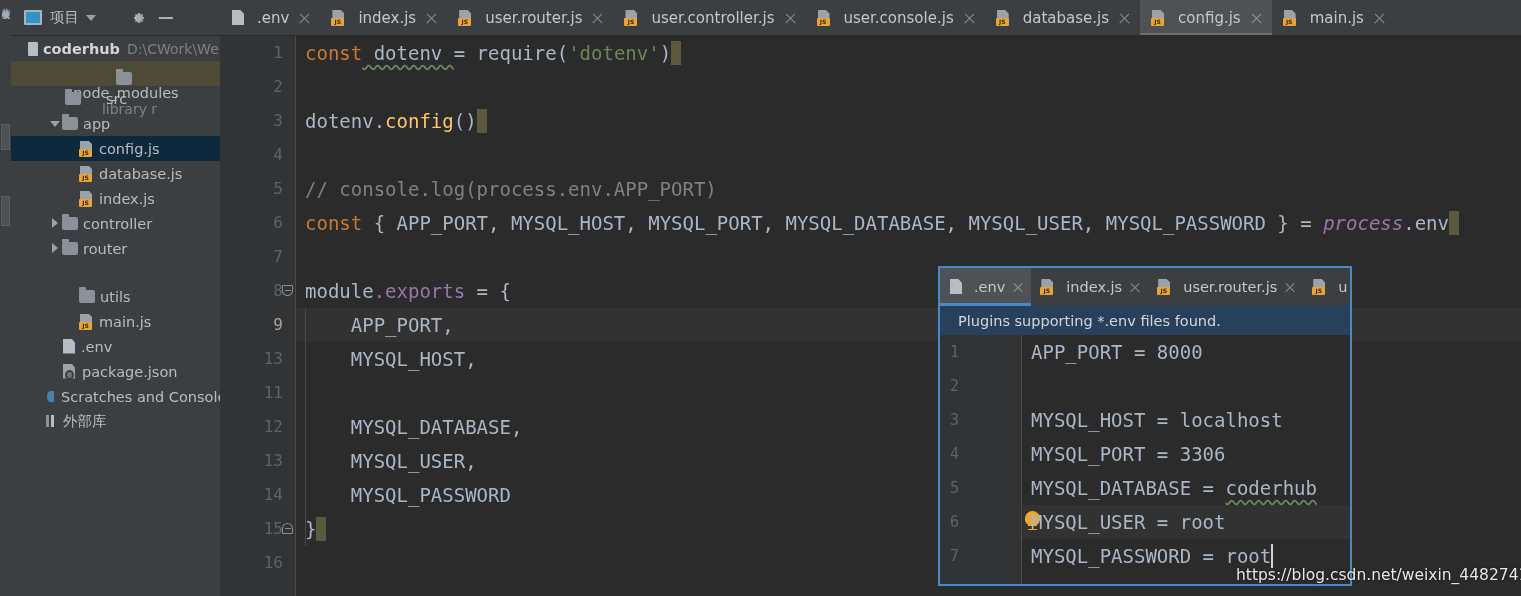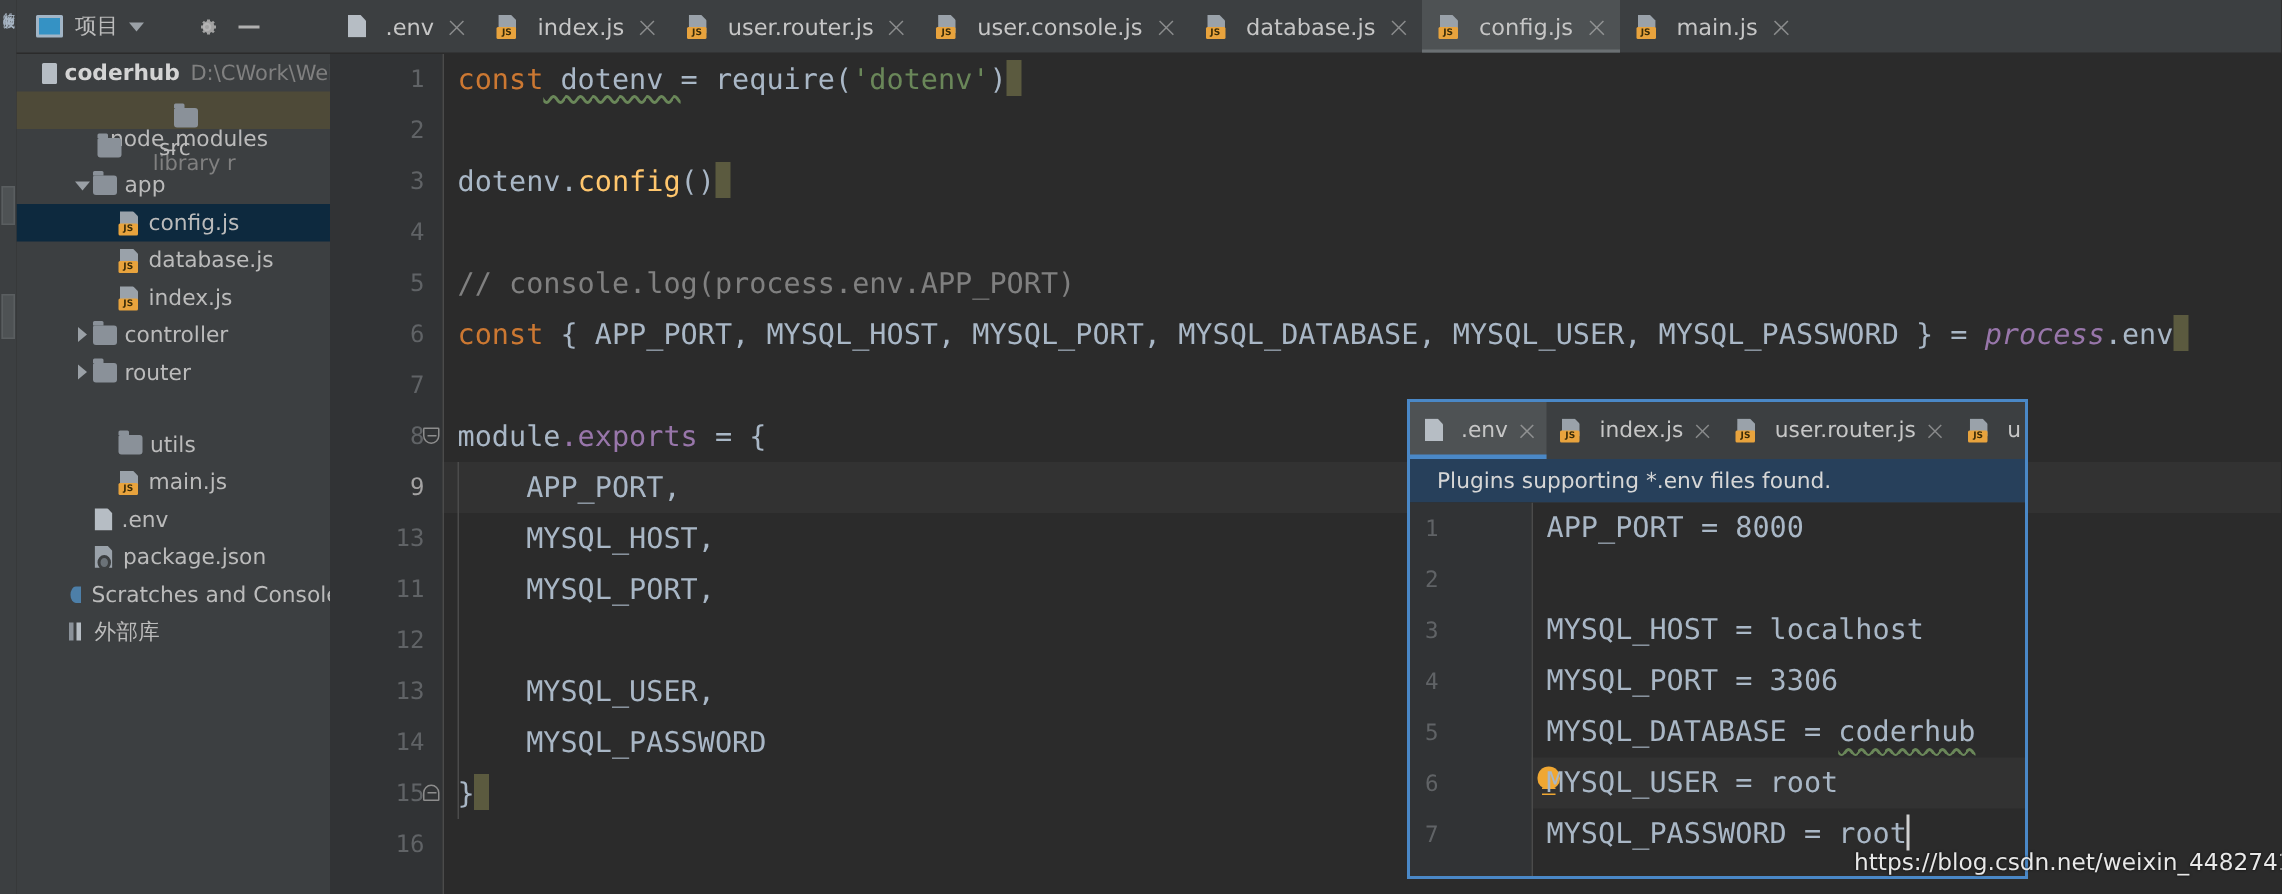--- a/index.html
+++ b/index.html
@@ -443,20 +443,28 @@
         </span>
         <span class="tlabel">index.js</span>
         <span class="tclose"></span>
       </div>
       <div class="tab">
         <span class="ic ic-js">
           <span class="pg"></span>
           <span class="bdg">JS</span>
         </span>
         <span class="tlabel">user.router.js</span>
+        <span class="tclose"></span>
+      </div>
+      <div class="tab">
+        <span class="ic ic-js">
+          <span class="pg"></span>
+          <span class="bdg">JS</span>
+        </span>
+        <span class="tlabel">user.controller.js</span>
         <span class="tclose"></span>
       </div>
       <div class="tab">
         <span class="ic ic-js">
           <span class="pg"></span>
           <span class="bdg">JS</span>
         </span>
         <span class="tlabel">user.console.js</span>
         <span class="tclose"></span>
       </div>
@@ -521,21 +529,21 @@
       <div class="row" style="top:68px;"><span class="pl">dotenv</span><span class="pl">.</span><span class="fn">config</span><span class="pl">()</span><span class="caret-blk"></span></div>
 
       <div class="row" style="top:136px;"><span class="cmt">// console.log(process.env.APP_PORT)</span></div>
 
       <div class="row" style="top:170px;"><span class="kw">const</span><span class="pl"> { </span><span class="var">APP_PORT, MYSQL_HOST, MYSQL_PORT, MYSQL_DATABASE, MYSQL_USER, MYSQL_PASSWORD</span><span class="pl"> } </span><span class="pl">= </span><span class="ital">process</span><span class="var">.env</span><span class="caret-blk"></span></div>
 
       <div class="row" style="top:238px;"><span class="pl">module</span><span class="prop">.exports</span><span class="pl"> = {</span></div>
 
       <div class="row" style="top:272px;"><span class="var">    APP_PORT,</span></div>
       <div class="row" style="top:306px;"><span class="var">    MYSQL_HOST,</span></div>
-      <div class="row" style="top:340px;"><span class="var">    MYSQL_PORT,</span></div>
+      <div class="row" style="top:374px;"><span class="var">    MYSQL_DATABASE,</span></div>
       <div class="row" style="top:408px;"><span class="var">    MYSQL_USER,</span></div>
       <div class="row" style="top:442px;"><span class="var">    MYSQL_PASSWORD</span></div>
       <div class="row" style="top:476px;"><span class="pl">}</span><span class="caret-blk"></span></div>
     </div>
   </div>
 
   <div class="popup">
     <div class="popup-tabs" id="popuptabs">
         <div class="ptab active">
           <span class="ic ic-env">

